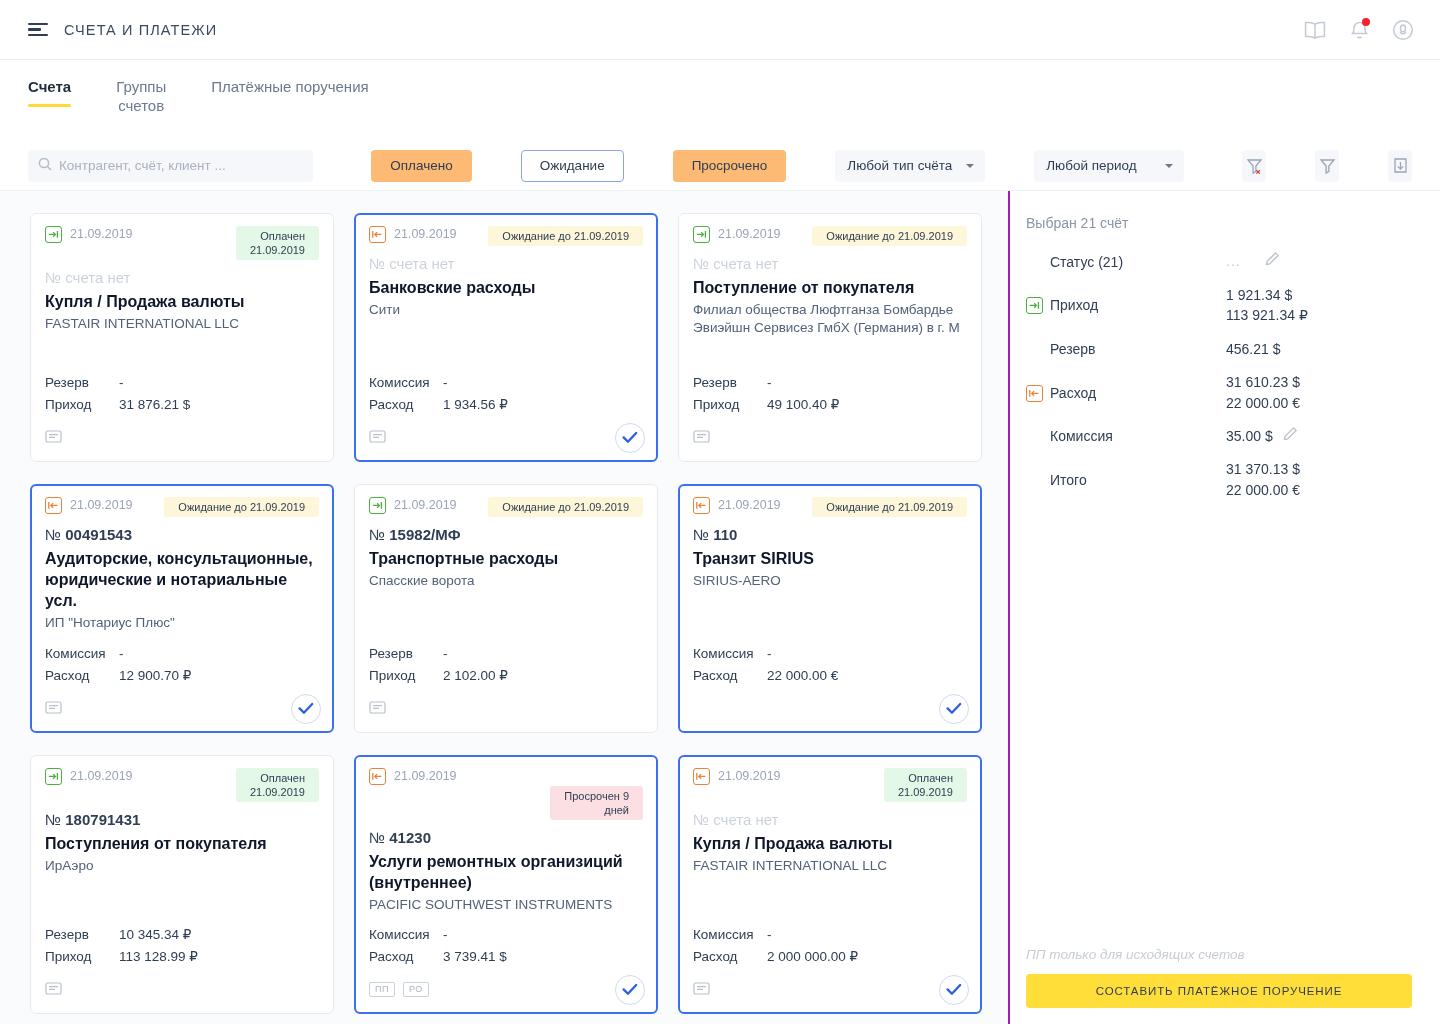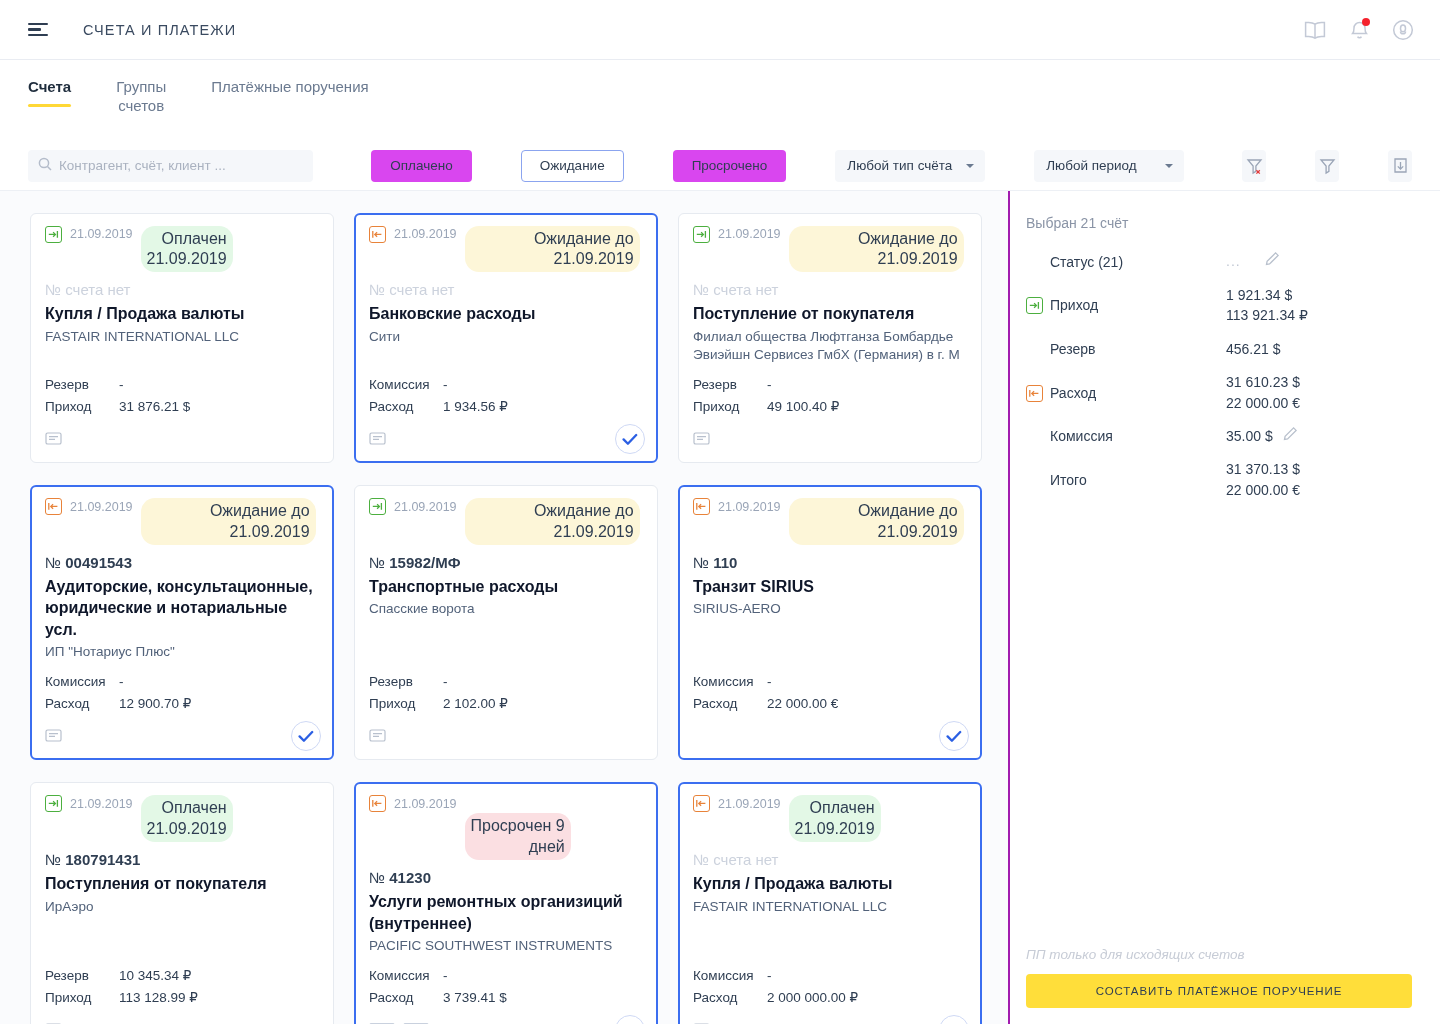--- a/index.html
+++ b/index.html
@@ -32,21 +32,20 @@
   .burger i { display:block; height: 2.4px; background:#2f3e52; border-radius:1px; }
   .burger i:nth-child(1){ width: 20px; }
   .burger i:nth-child(2){ width: 13px; }
   .burger i:nth-child(3){ width: 20px; }
 
   .app-title {
     font-size: 14.5px;
     letter-spacing: 1.1px;
     color: #3a4a60;
     font-weight: 400;
-    margin-left: 19px;
   }
   .topbar-spacer { flex: 1; }
   .topbar-icons { display: flex; align-items: center; gap: 22px; }
   .tb-icon { position: relative; width: 22px; height: 22px; color:#c3c9d6; cursor: pointer; display:flex; align-items:center; justify-content:center;}
   .tb-icon svg { display:block; }
   .bell-dot {
     position: absolute; top: -1px; right: 0px;
     width: 8px; height: 8px; border-radius: 50%;
     background: #f5222d;
   }
@@ -102,21 +101,21 @@
   .search-box input {
     border: 0; outline: 0; background: transparent;
     font-family: inherit; font-size: 13.5px; color: #2f3e52;
     width: 100%;
   }
   .search-box input::placeholder { color:#aab2c0; }
 
   .chip {
     height: 32px;
     border-radius: 4px;
-    background: #d946ef;
+    background: #fdba74;
     border: 1px solid transparent;
     display: flex; align-items: center; justify-content: center;
     padding: 0 18px;
     font-size: 13.5px; color:#2f3e52;
     cursor: pointer;
     font-family: inherit;
   }
   .chip.sel { background: #fff; border-color: #8ba4ef; }
   .chip-gap { width: 12px; }
   .chip-gap-lg { width: 24px; }
@@ -178,39 +177,39 @@
     position: relative;
     cursor: pointer;
   }
   .card.selected {
     border: 2px solid #3b6ef0;
     padding: 11px 13px 9px 13px;
   }
   .card-top {
     display: flex;
     align-items: flex-start;
-    justify-content: flex-start;
+    justify-content: space-between;
     gap: 8px;
   }
   .card-dateline { display:flex; align-items:center; gap:8px; }
   .dir-icon {
     width: 17px; height: 17px;
     border-radius: 3px;
     border: 1.4px solid #4caf3f;
     display:flex; align-items:center; justify-content:center;
     flex: 0 0 auto;
   }
   .dir-icon.out { border-color: #e8833a; }
   .dir-icon svg { display:block; }
   .card-date { font-size: 12.5px; color:#9aa5b7; }
 
   .badge {
-    font-size: 16px;
-    border-radius: 14px;
-    padding: 3px 6px;
+    font-size: 11px;
+    border-radius: 3px;
+    padding: 3px 14px;
     text-align: right;
     line-height: 1.28;
     max-width: 175px;
   }
   .badge.paid   { background:#e3f8e6; color:#2f3e52; }
   .badge.wait   { background:#fdf6d8; color:#2f3e52; }
   .badge.overdue{ background:#fbdfe2; color:#2f3e52;margin-top:18px; }
   .badge .sub { display:block; background:transparent; }
 
   .card-number {

